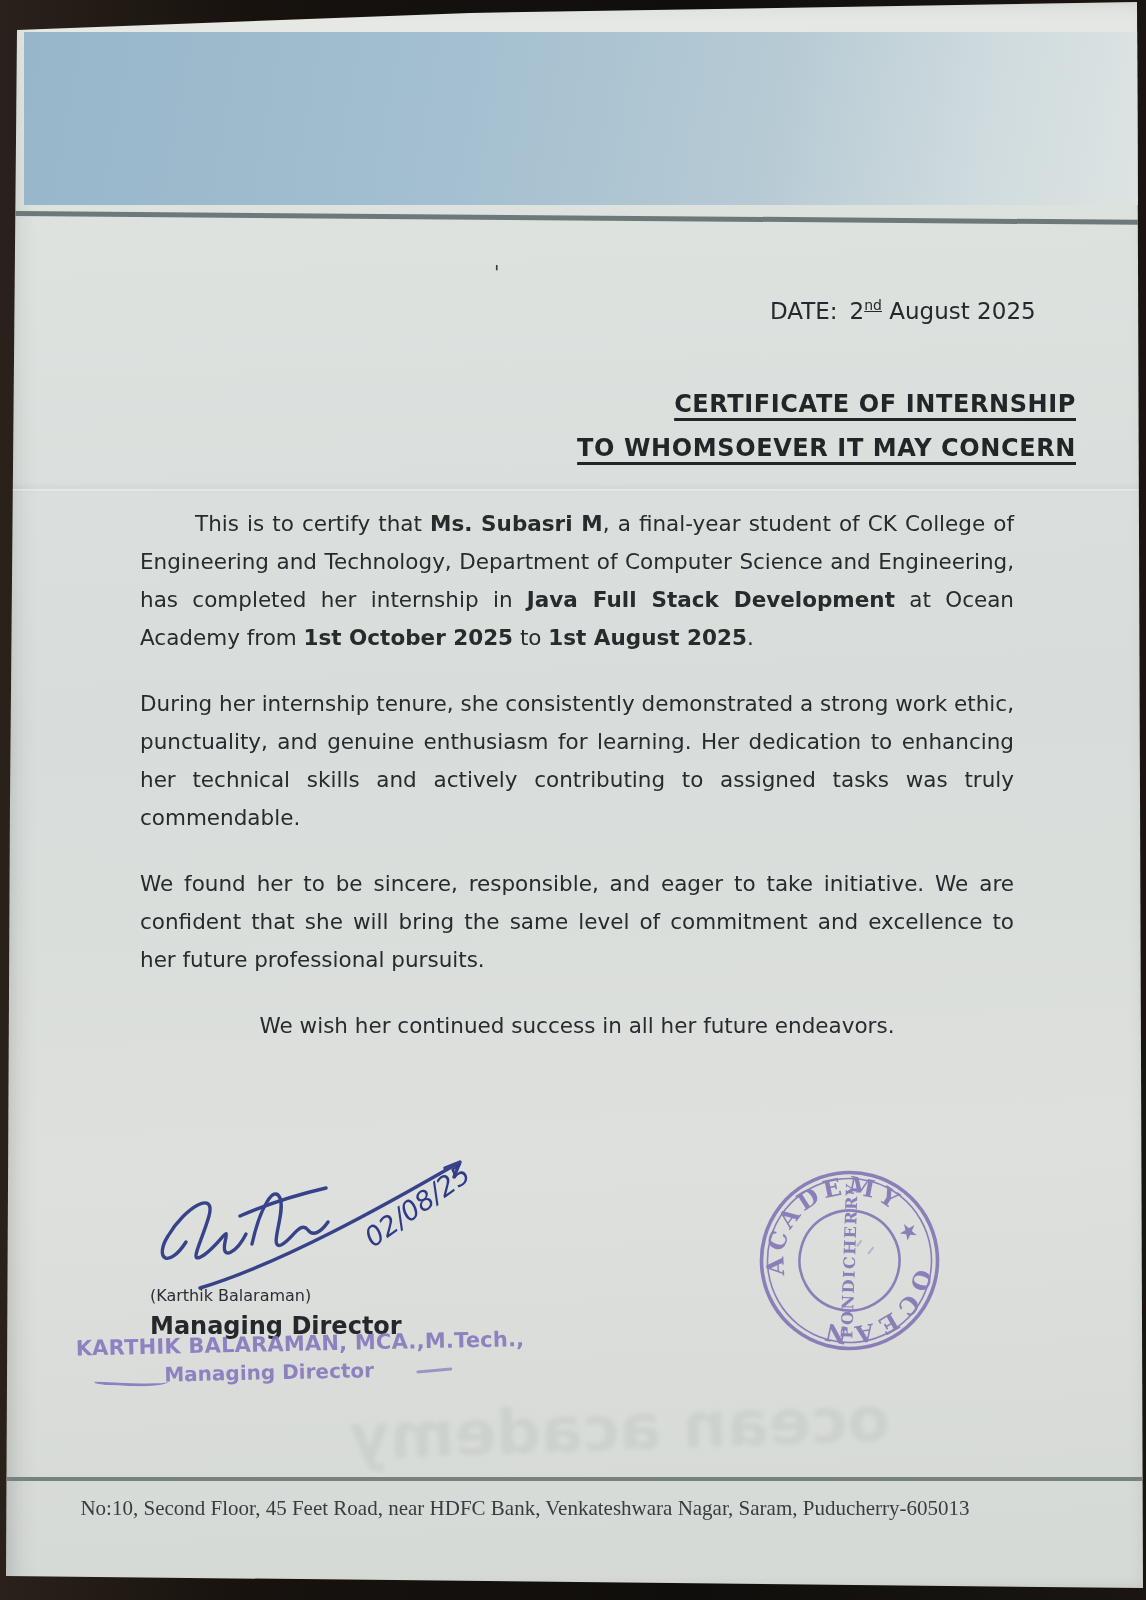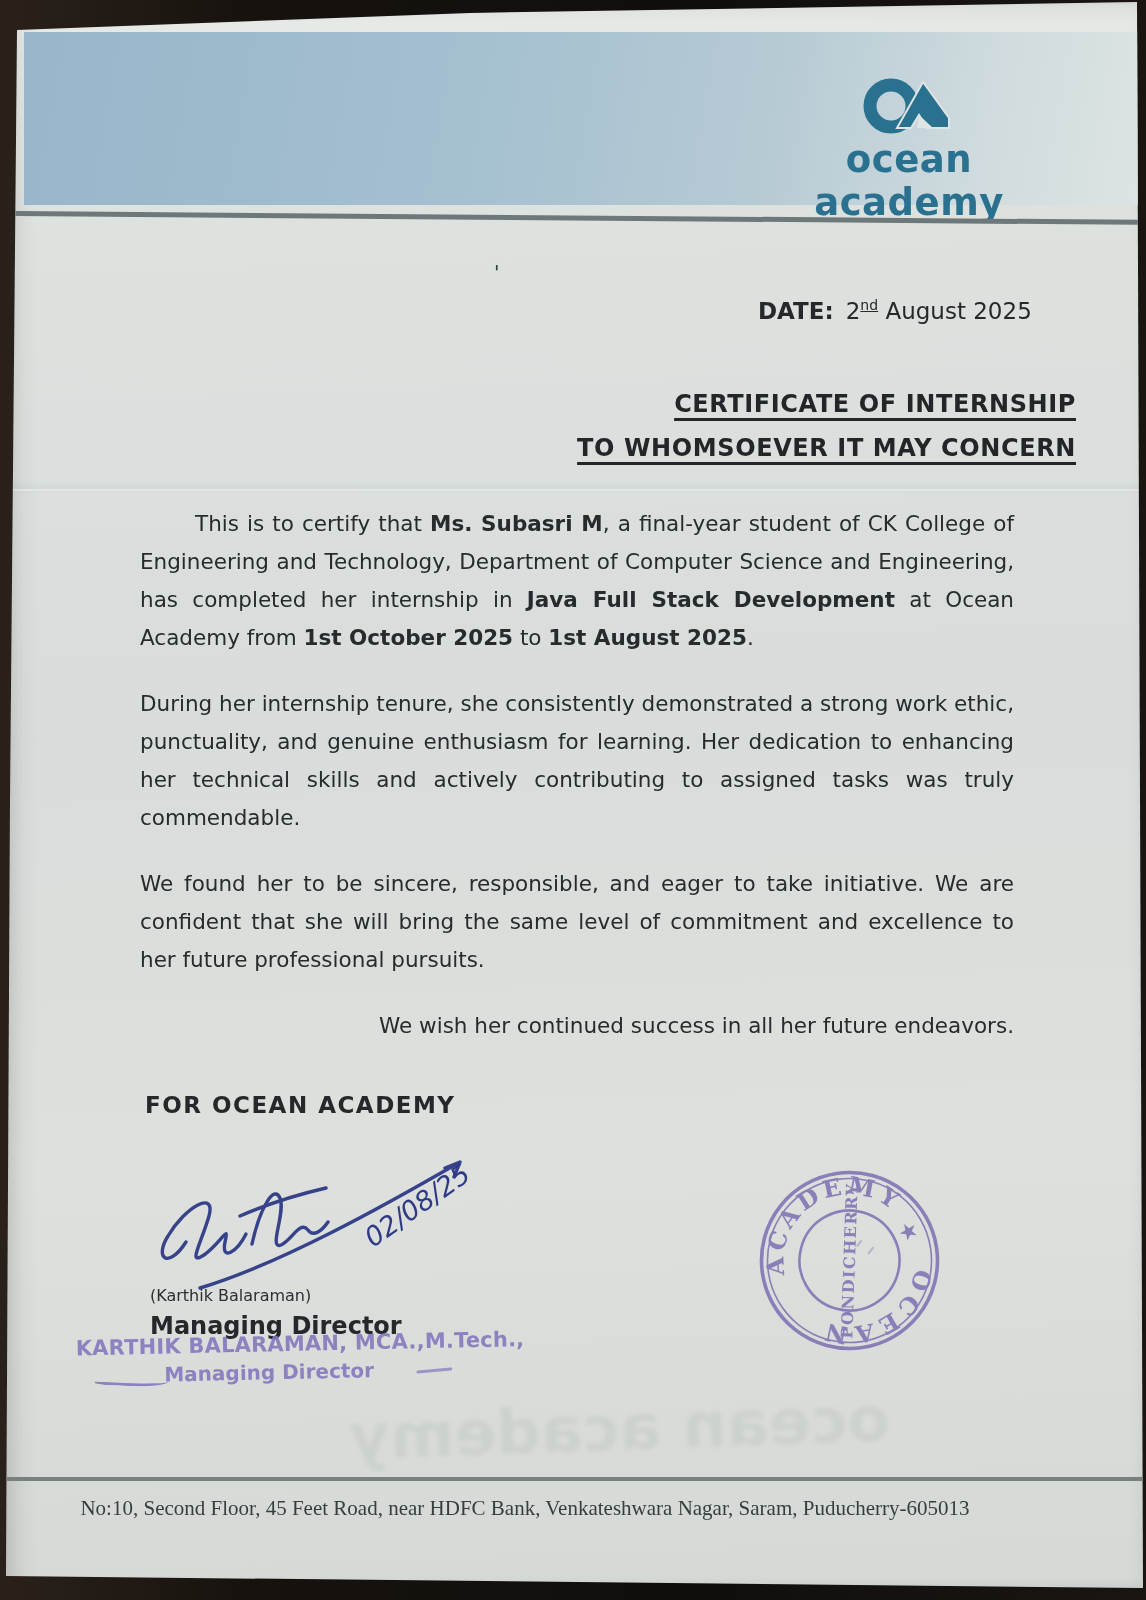--- a/index.html
+++ b/index.html
@@ -29,36 +29,36 @@
   .wordmark{
     display:block;margin-top:2px;
     font-size:37px;font-weight:bold;letter-spacing:.5px;color:#29718f;
   }
   .rule{
     position:absolute;left:14px;right:0;top:211px;height:5px;background:#6d787a;
     transform:rotate(.45deg);transform-origin:left center;border-radius:2px;
   }
   .stray{position:absolute;left:494px;top:260px;font-size:20px;color:#3a3e41;}
   .dateline{position:absolute;left:758px;top:297px;font-size:23px;color:#26292c;white-space:nowrap;}
-  .dateline .lbl{font-weight:bold;margin-right:12px;}
+  .dateline .lbl{font-weight:normal;margin-right:12px;margin-left:12px;}
   .dateline sup{font-size:14px;text-decoration:underline;}
   .h-title,.h-sub{
     position:absolute;left:0;right:70px;text-align:right;
     font-size:24px;font-weight:bold;color:#232629;letter-spacing:.6px;
     text-decoration:underline;text-decoration-thickness:2.5px;text-underline-offset:6px;
   }
   .h-title{top:390px;}
   .h-sub{top:434px;}
   .bodytext{position:absolute;left:140px;top:505px;width:874px;}
   .bodytext p{
     margin:0 0 28px 0;font-size:21.5px;line-height:38px;color:#272b2e;
     text-align:justify;
   }
   .bodytext p.first{text-indent:55px;}
-  .bodytext p.last{text-align:right;margin-top:18px;}
+  .bodytext p.last{text-align:center;margin-top:18px;}
   .forline{
     position:absolute;left:145px;top:1092px;
     font-size:23px;font-weight:bold;letter-spacing:1.5px;color:#24282b;
   }
   .sig{position:absolute;left:140px;top:1146px;}
   .signame{position:absolute;left:150px;top:1286px;font-size:16px;color:#2b2f33;}
   .sigtitle{position:absolute;left:150px;top:1312px;font-size:24px;font-weight:bold;color:#24282b;}
   .namestamp{
     position:absolute;left:76px;top:1332px;width:420px;
     color:#8375bd;transform:rotate(-1.2deg);opacity:.88;
@@ -92,49 +92,40 @@
     transform:translateX(-48px);
   }
 </style>
 </head>
 <body>
 
 <div class="paper">
 
   <div class="banner"></div>
 
-  <div class="logo">
-    <svg width="96" height="62" viewBox="0 0 96 62">
-      <circle cx="30" cy="32" r="21" fill="none" stroke="#29718f" stroke-width="13"></circle>
-      <path d="M36 54 L62 8 L88 44 L88 54 L66 54 L58 41 L50 54 Z" fill="#29718f" stroke="#dfe5e4" stroke-width="2"></path>
-      <path d="M58 41 L72 54 L56 54 Z" fill="#dfe5e4"></path>
-    </svg>
-    <span class="wordmark">ocean academy</span>
-  </div>
 
   <div class="rule"></div>
   <div class="crease"></div>
 
   <span class="stray">'</span>
 
   <div class="dateline">
     <span class="lbl">DATE:</span><span>2</span><sup>nd</sup><span> August 2025</span>
   </div>
 
   <div class="h-title">CERTIFICATE OF INTERNSHIP</div>
   <div class="h-sub">TO WHOMSOEVER IT MAY CONCERN</div>
 
   <div class="bodytext">
     <p class="first"><span>This is to certify that </span><b>Ms. Subasri M</b><span>, a final-year student of CK College of Engineering and Technology, Department of Computer Science and Engineering, has completed her internship in </span><b>Java Full Stack Development</b><span> at Ocean Academy from </span><b>1st October 2025</b><span> to </span><b>1st August 2025</b><span>.</span></p>
     <p>During her internship tenure, she consistently demonstrated a strong work ethic, punctuality, and genuine enthusiasm for learning. Her dedication to enhancing her technical skills and actively contributing to assigned tasks was truly commendable.</p>
     <p>We found her to be sincere, responsible, and eager to take initiative. We are confident that she will bring the same level of commitment and excellence to her future professional pursuits.</p>
     <p class="last">We wish her continued success in all her future endeavors.</p>
   </div>
 
-  <div class="forline">FOR OCEAN ACADEMY</div>
 
   <div class="sig">
     <svg width="345" height="158" viewBox="0 0 345 158">
       <g fill="none" stroke="#2e3a85" stroke-width="3.4" stroke-linecap="round" opacity="0.95">
         <path d="M46 96 C28 124 14 112 28 90 C46 60 76 44 69 70 C61 98 47 120 64 109 C82 96 90 76 85 96 C81 116 97 106 106 88"></path>
         <path d="M112 98 C120 62 134 38 140 52 C146 66 128 104 141 99 C152 94 160 74 168 84 C173 91 181 86 188 76"></path>
         <path d="M100 70 C132 56 160 48 186 42"></path>
         <path d="M60 142 C140 118 244 60 320 16 L305 22 M320 16 L314 31"></path>
       </g>
       <text x="233" y="102" transform="rotate(-35 233 102)" font-family="DejaVu Sans, sans-serif" font-style="italic" font-size="27" fill="#2e3a85">02/08/25</text>

